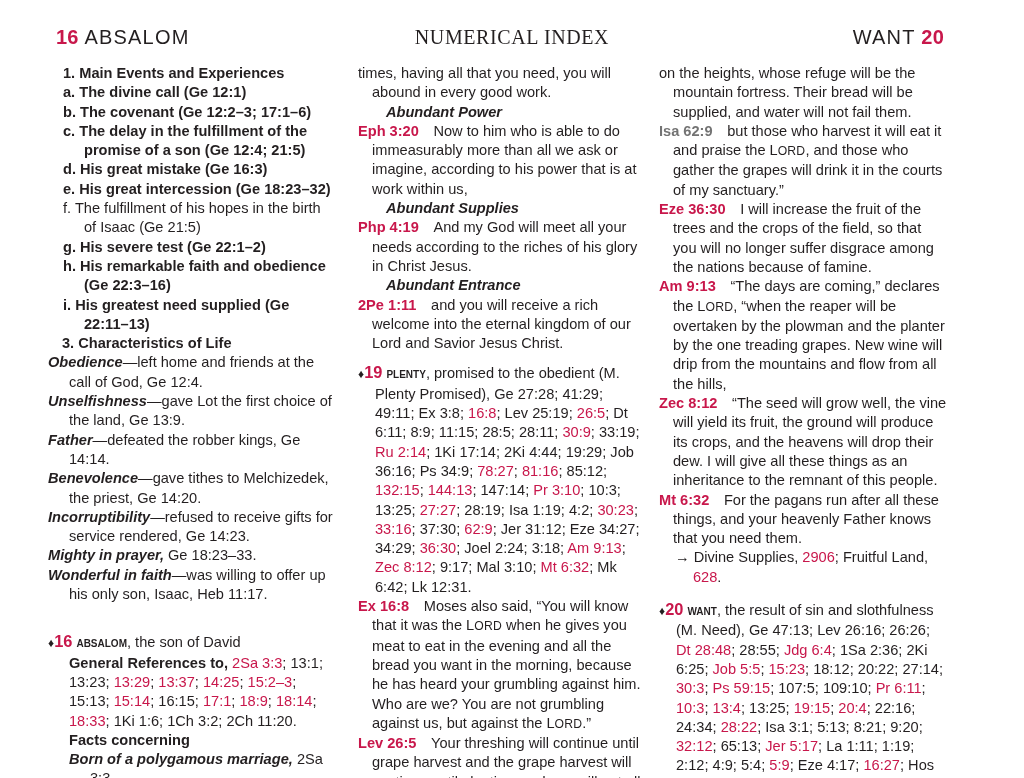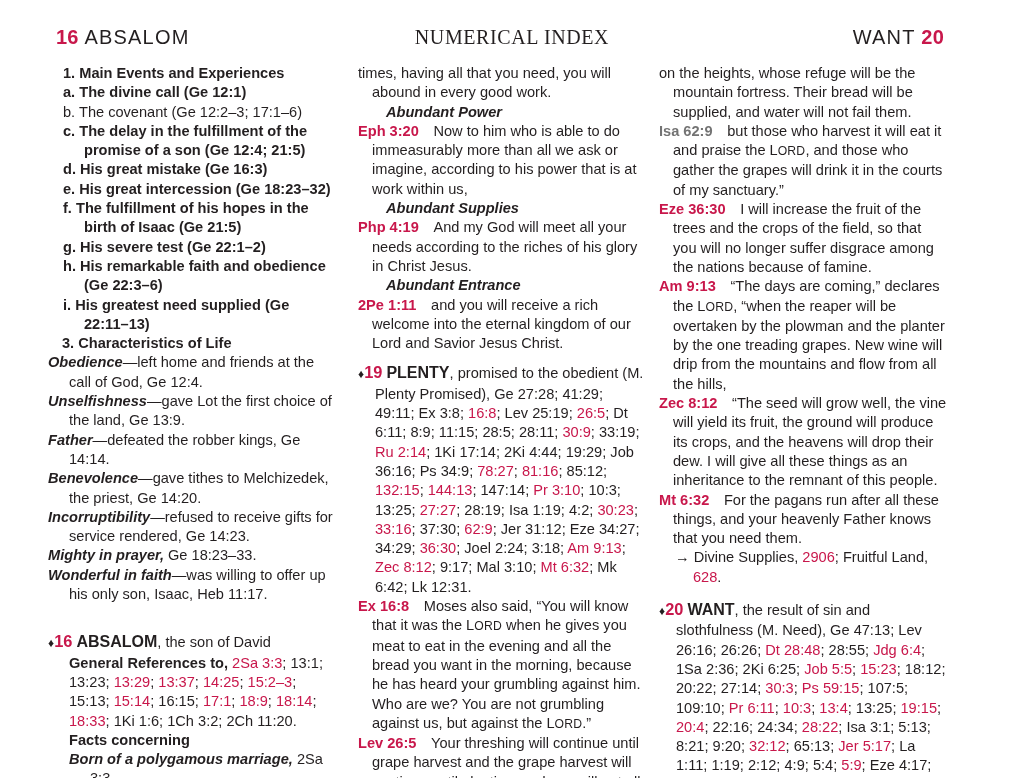--- a/index.html
+++ b/index.html
@@ -32,21 +32,21 @@
 
   p{margin:0;}
   .bold{font-weight:700;}
   .bi{font-weight:700;font-style:italic;}
   .lordsc{font-size:12.2px;letter-spacing:.2px;}
   .hang-ref{padding-left:19px;text-indent:-19px;}
   .outline{padding-left:36px;text-indent:-21px;}
   .outline-num{padding-left:36px;text-indent:-22px;}
   .verse{padding-left:14px;text-indent:-14px;}
   .majhead{padding-left:17px;text-indent:-17px;margin-top:15px;}
-  .entrytitle{font-weight:700;font-size:16px;}
+  .entrytitle{font-weight:700;font-size:10px;}
   .entrynum{color:#c8174b;font-weight:700;font-size:16.4px;}
   .dia{color:#231f20;font-size:12px;}
   .arrow{padding-left:34px;text-indent:-18px;}
   .spacer{height:13px;}
 </style>
 </head>
 <body>
 
 <div class="page">
 
@@ -59,27 +59,27 @@
     <div class="rh-right">
       <span class="rh-word">WANT</span>
       <span class="rh-num">20</span>
     </div>
   </div>
 
   <div class="cols">
     <div class="col col1" id="col1">
         <p class="outline" style="font-weight: 700;">1.  Main Events and Experiences</p>
         <p class="outline" style="font-weight: 700;">a. The divine call (Ge 12:1)</p>
-        <p class="outline" style="font-weight: 400;">b. The covenant (Ge 12:2–3; 17:1–6)</p>
+        <p class="outline" style="font-weight: 700;">b. The covenant (Ge 12:2–3; 17:1–6)</p>
         <p class="outline" style="font-weight: 700;">c. The delay in the fulfillment of the promise of a son (Ge 12:4; 21:5)</p>
         <p class="outline" style="font-weight: 700;">d. His great mistake (Ge 16:3)</p>
         <p class="outline" style="font-weight: 700;">e. His great intercession (Ge 18:23–32)</p>
-        <p class="outline" style="font-weight: 700;">f.  The fulfillment of his hopes in the birth of Isaac (Ge 21:5)</p>
+        <p class="outline" style="font-weight: 400;">f.  The fulfillment of his hopes in the birth of Isaac (Ge 21:5)</p>
         <p class="outline" style="font-weight: 700;">g. His severe test (Ge 22:1–2)</p>
-        <p class="outline" style="font-weight: 700;">h. His remarkable faith and obedience (Ge 22:3–6)</p>
+        <p class="outline" style="font-weight: 700;">h. His remarkable faith and obedience (Ge 22:3–16)</p>
         <p class="outline" style="font-weight: 700;">i.  His greatest need supplied (Ge 22:11–13)</p>
         <p class="outline-num" style="font-weight: 700;">3. Characteristics of Life</p>
         <p class="hang-ref" style="padding-left: 21px; text-indent: -21px;"><span class="bi">Obedience</span>—left home and friends at the call of God, Ge 12:4.</p>
         <p class="hang-ref" style="padding-left: 21px; text-indent: -21px;"><span class="bi">Unselfishness</span>—gave Lot the first choice of the land, Ge 13:9.</p>
         <p class="hang-ref" style="padding-left: 21px; text-indent: -21px;"><span class="bi">Father</span>—defeated the robber kings, Ge 14:14.</p>
         <p class="hang-ref" style="padding-left: 21px; text-indent: -21px;"><span class="bi">Benevolence</span>—gave tithes to Melchizedek, the priest, Ge 14:20.</p>
         <p class="hang-ref" style="padding-left: 21px; text-indent: -21px;"><span class="bi">Incorruptibility</span>—refused to receive gifts for service rendered, Ge 14:23.</p>
         <p class="hang-ref" style="padding-left: 21px; text-indent: -21px;"><span class="bi">Mighty in prayer,</span> Ge 18:23–33.</p>
         <p class="hang-ref" style="padding-left: 21px; text-indent: -21px;"><span class="bi">Wonderful in faith</span>—was willing to offer up his only son, Isaac, Heb 11:17.</p>
         <div class="spacer"></div>

